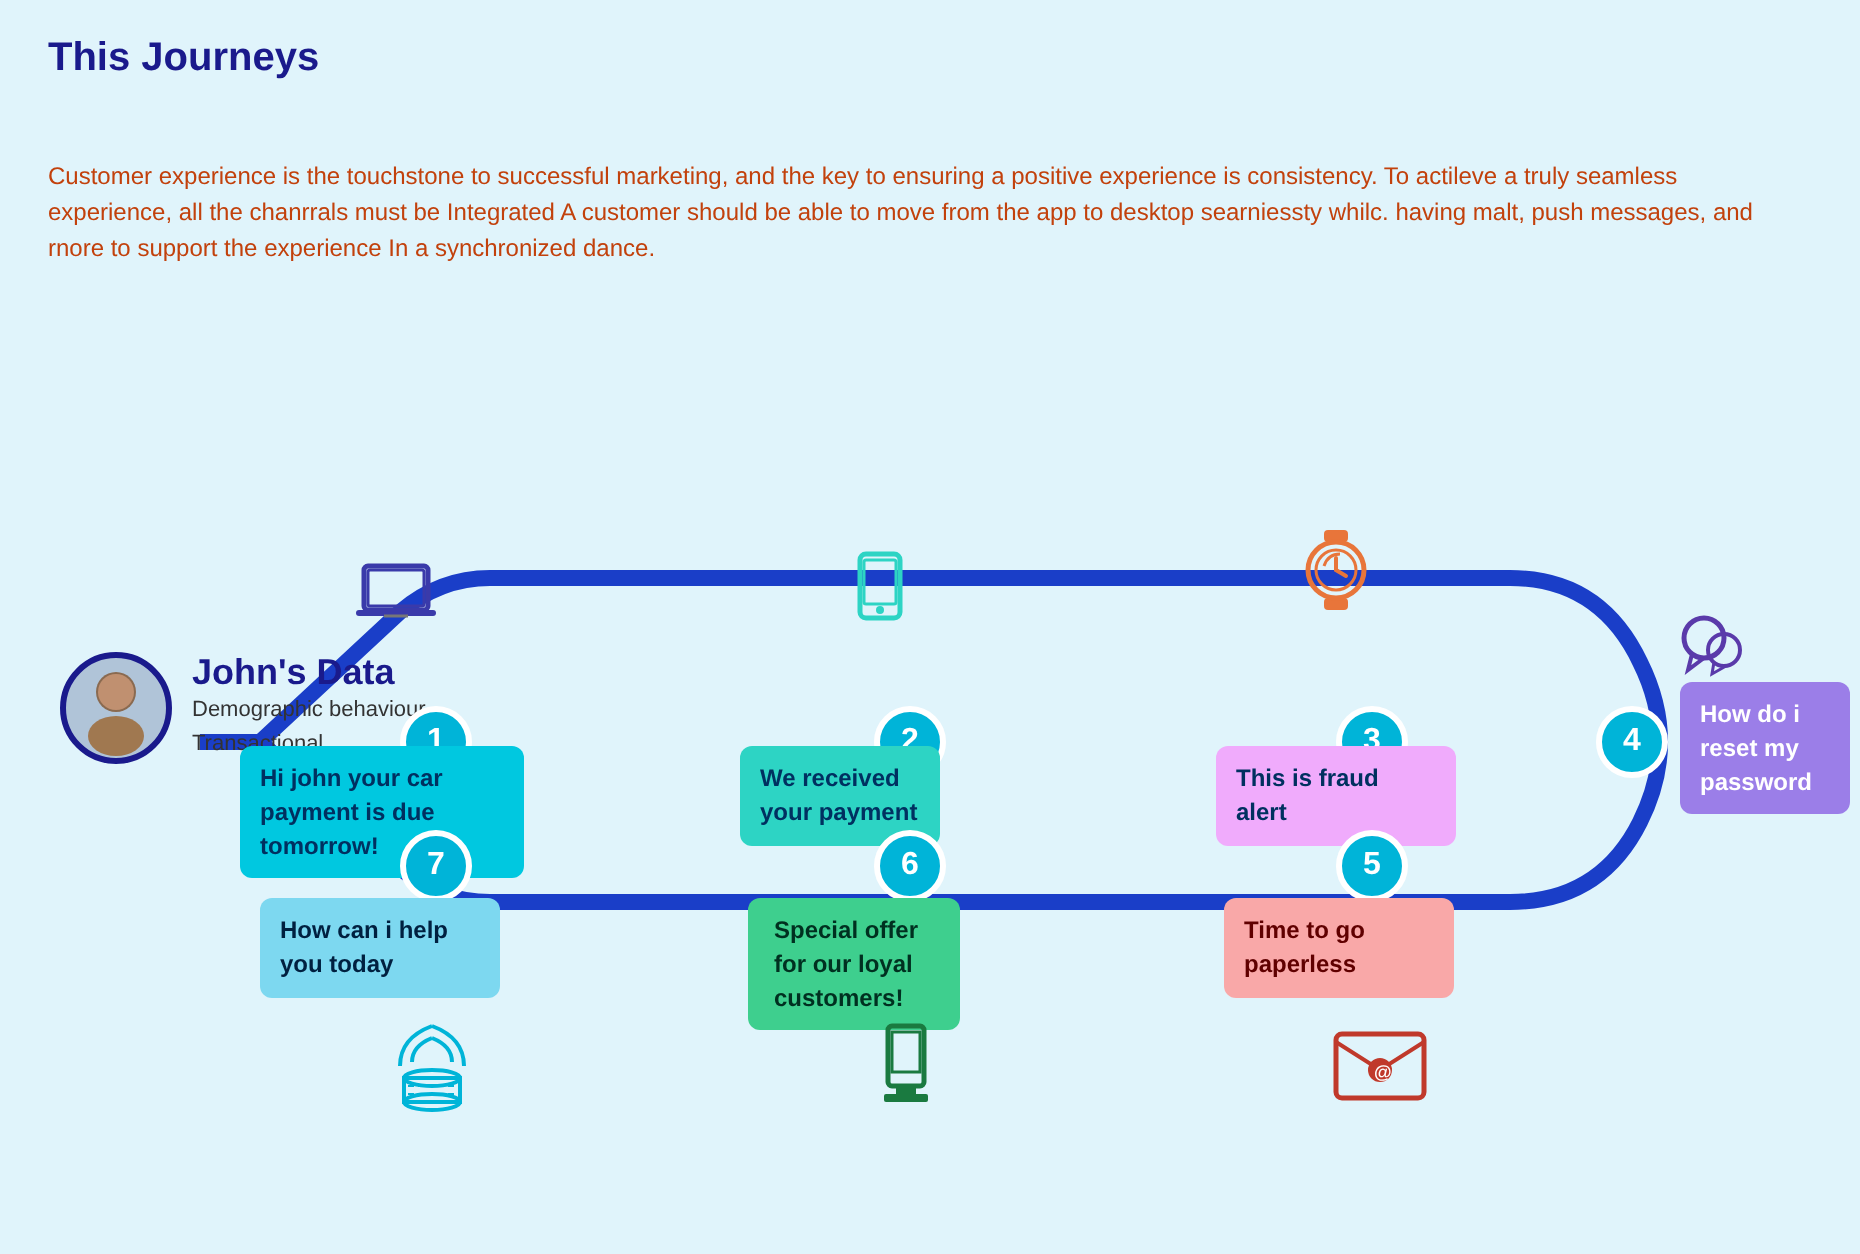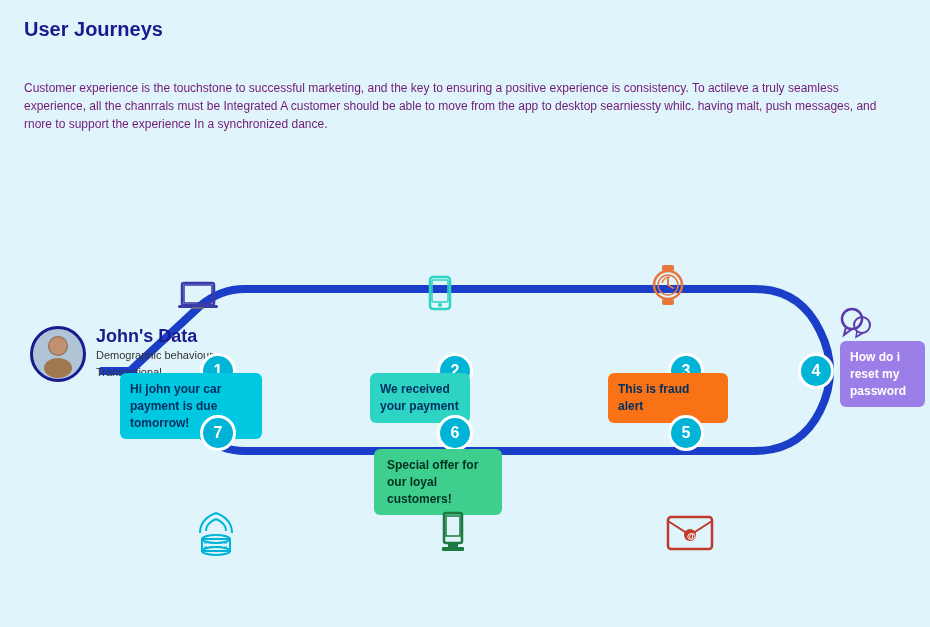--- a/index.html
+++ b/index.html
@@ -15,21 +15,21 @@
       padding: 18px 24px 8px 24px;
     }
     .header h1 {
       font-size: 20px;
       font-weight: 900;
       color: #1a1a8c;
       margin-bottom: 6px;
     }
     .header p {
       font-size: 12px;
-      color: #701a75;
+      color: #c2410c;
       line-height: 1.5;
       max-width: 860px;
       margin-top: 38px;
     }
     .diagram-area {
       position: relative;
       width: 930px;
       height: 430px;
       margin-top: 0px;
     }
@@ -60,21 +60,21 @@
       position: absolute;
       border-radius: 6px;
       padding: 8px 10px;
       font-size: 12px;
       font-weight: 600;
       line-height: 1.4;
       z-index: 10;
     }
     .msg-blue { background: #00c8e0; color: #003060; }
     .msg-teal { background: #2dd4c4; color: #003060; }
-    .msg-yellow { background: #f97316; color: #003060; }
+    .msg-yellow { background: #f0abfc; color: #003060; }
     .msg-purple { background: #9b7ee8; color: white; }
     .msg-salmon { background: #f9a8a8; color: #600000; }
     .msg-green { background: #3ecf8e; color: #003020; }
     .msg-lightblue { background: #7dd8f0; color: #002040; }
 
     
     .icon-box {
       position: absolute;
       z-index: 10;
       text-align: center;
@@ -120,21 +120,21 @@
     .bottom-icon {
       position: absolute;
       z-index: 10;
       text-align: center;
     }
   </style>
 </head>
 <body>
 
 <div class="header">
-  <h1>User Journeys</h1>
+  <h1>This Journeys</h1>
   <p>Customer experience is the touchstone to successful marketing, and the key to ensuring a positive experience is consistency. To actileve a truly seamless experience, all the chanrrals must be Integrated A customer should be able to move from the app to desktop searniessty whilc. having malt, push messages, and rnore to support the experience In a synchronized dance.</p>
 </div>
 
 <div class="diagram-area">
 
   <svg class="journey-path" viewBox="0 0 930 430" xmlns="http://www.w3.org/2000/svg">
 
     <path d="M 130 230 
              L 200 165
              Q 220 148 245 148
@@ -231,51 +231,57 @@
   </div>
 
   <div class="msg-box msg-purple" style="left:840px;top:200px;width:85px;">
     <span>How do i reset my password</span>
   </div>
 
   <div class="node" style="left:668px;top:274px;">
     <span>5</span>
   </div>
 
+  <div class="msg-box msg-salmon" style="left:612px;top:308px;width:115px;">
+    <span>Time to go paperless</span>
+  </div>
 
   <div class="bottom-icon" style="left:664px;top:370px;">
     <svg width="52" height="44" viewBox="0 0 52 44">
       <rect x="4" y="6" width="44" height="32" rx="3" fill="none" stroke="#c0392b" stroke-width="2.5"></rect>
       <path d="M4 10 L26 24 L48 10" fill="none" stroke="#c0392b" stroke-width="2"></path>
       <circle cx="26" cy="24" r="6" fill="#c0392b"></circle>
       <text x="23" y="28" font-size="9" fill="white" font-weight="bold">@</text>
     </svg>
   </div>
 
   <div class="node" style="left:437px;top:274px;">
     <span>6</span>
   </div>
 
-  <div class="msg-box msg-green" style="left:374px;top:308px;width:128px;padding-left:13px;">
+  <div class="msg-box msg-green" style="left:374px;top:308px;width:106px;padding-left:13px;">
     <span>Special offer for our loyal customers!</span>
   </div>
 
   <div class="bottom-icon" style="left:428px;top:368px;">
     <svg width="50" height="50" viewBox="0 0 50 50">
       <rect x="16" y="4" width="18" height="30" rx="2" fill="none" stroke="#1a7a40" stroke-width="2.5"></rect>
       <rect x="18" y="7" width="14" height="20" fill="none" stroke="#1a7a40" stroke-width="1.5"></rect>
       <rect x="20" y="34" width="10" height="4" fill="#1a7a40"></rect>
       <rect x="14" y="38" width="22" height="4" rx="1" fill="#1a7a40"></rect>
     </svg>
   </div>
 
   <div class="node" style="left:200px;top:274px;">
     <span>7</span>
   </div>
 
+  <div class="msg-box msg-lightblue" style="left:130px;top:308px;width:120px;">
+    <span>How can i help you today</span>
+  </div>
 
   <div class="bottom-icon" style="left:190px;top:368px;">
     <svg width="52" height="50" viewBox="0 0 52 50">
 
       <path d="M26 10 Q36 14 36 22" fill="none" stroke="#00b4d8" stroke-width="2"></path>
       <path d="M26 10 Q16 14 16 22" fill="none" stroke="#00b4d8" stroke-width="2"></path>
       <path d="M26 4 Q42 10 42 24" fill="none" stroke="#00b4d8" stroke-width="2"></path>
       <path d="M26 4 Q10 10 10 24" fill="none" stroke="#00b4d8" stroke-width="2"></path>
 
       <ellipse cx="26" cy="30" rx="14" ry="4" fill="none" stroke="#00b4d8" stroke-width="2"></ellipse>

